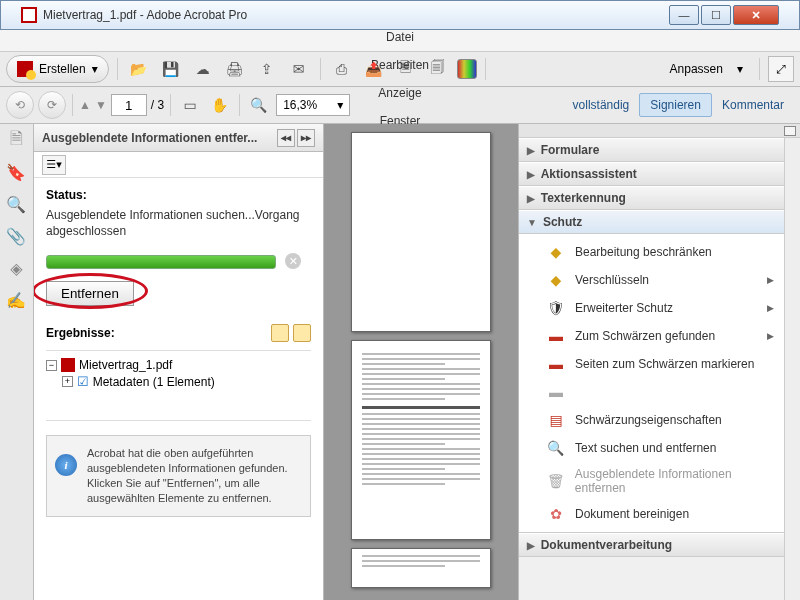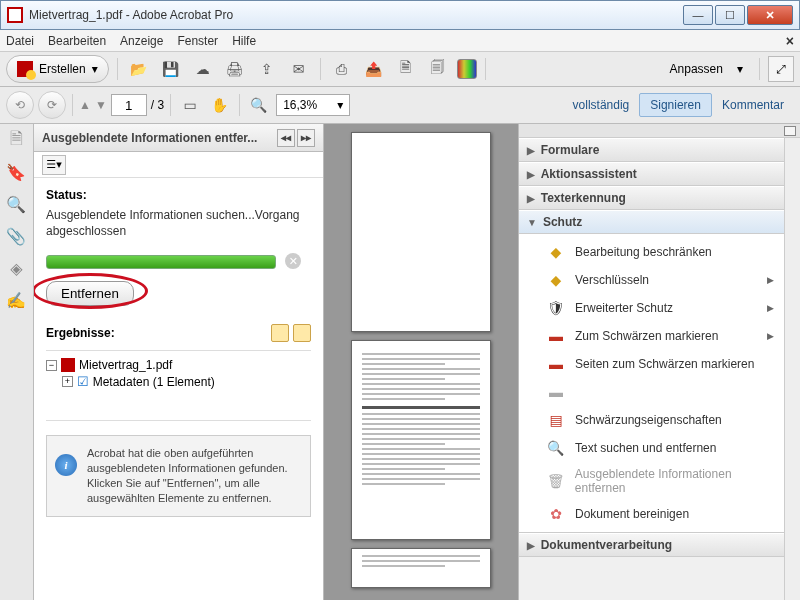--- a/index.html
+++ b/index.html
@@ -1,28 +1,28 @@
 <!DOCTYPE html>
 <html><head>
 <meta charset="utf-8">
 <style>
 * { box-sizing: border-box; margin: 0; padding: 0; font-family: "Segoe UI", Tahoma, sans-serif; }
 body { width: 800px; height: 600px; background: #fff; overflow: hidden; font-size: 12px; }
 
 
-.titlebar { height: 30px; background: linear-gradient(#f7fbff,#dde9f7); border: 1px solid #6d8aa8; display:flex; align-items:center; padding:0 6px; position:relative;}
+.titlebar { height: 30px; background: linear-gradient(#f7fbff,#dde9f7); border: 1px solid #6d8aa8; display:flex; align-items:center; padding:0 20px; position:relative;}
 .titlebar .app-icon { width:16px; height:16px; background:#b00; margin-right:6px; position:relative;}
 .titlebar .app-icon:after{content:"";position:absolute;left:2px;top:2px;width:12px;height:12px;background:#fff;}
 .titlebar .title { flex:1; color:#333; }
 .winbtns { display:flex; }
 .winbtn { width:30px; height:20px; margin-left:2px; border:1px solid #5a7a9c; background:linear-gradient(#eef5fc,#cfe0f2); border-radius:2px; display:flex; align-items:center; justify-content:center; font-size:11px; color:#333;}
 .winbtn.close { width:46px; background:linear-gradient(#e97c6a,#c64022); color:#fff; font-weight:bold;}
 
 
-.menubar { height:22px; background:#f4f4f4; border-bottom:1px solid #ccc; display:flex; align-items:center; padding:0 6px; gap:14px;}
+.menubar { height:22px; background:#f4f4f4; border-bottom:1px solid #ccc; display:flex; align-items:center; padding:0 6px; gap:14px;flex-direction:column;}
 .menubar span { color:#333; }
 .menubar .closex { margin-left:auto; font-size:14px; font-weight:bold;}
 
 
 .toolbar { background:#ebebeb; border-bottom:1px solid #bbb; display:flex; align-items:center; padding:3px 6px; gap:6px;}
 .tb-btn { width:26px; height:26px; border:1px solid transparent; border-radius:3px; display:flex; align-items:center; justify-content:center; font-size:14px; color:#555;}
 .sep{width:1px;height:22px;background:#ccc;margin:0 2px;}
 .erstellen{height:28px;padding:0 10px;border:1px solid #bbb;background:linear-gradient(#fdfdfd,#e4e4e4);border-radius:14px;display:flex;align-items:center;gap:6px;}
 .erstellen .ic{width:16px;height:16px;background:#b00;position:relative;}
 .erstellen .ic:before{content:"";position:absolute;right:-3px;bottom:-3px;width:10px;height:10px;border-radius:50%;background:#ffcc33;}
@@ -49,21 +49,21 @@
 .lp-head .navs{margin-left:auto;display:flex;gap:2px;}
 .lp-head .navs div{width:18px;height:18px;border:1px solid #aaa;background:#f0f0f0;display:flex;align-items:center;justify-content:center;font-size:10px;}
 .lp-toolbar{height:26px;border-bottom:1px solid #ddd;display:flex;align-items:center;padding:0 8px;}
 .lp-toolbar .opt{width:24px;height:20px;border:1px solid #bbb;background:#f5f5f5;display:flex;align-items:center;justify-content:center;font-size:11px;}
 .lp-body{padding:10px 12px;flex:1;overflow:hidden;}
 .status-lbl{font-weight:bold;margin-bottom:6px;}
 .status-txt{color:#333;margin-bottom:14px;line-height:1.3;}
 .progress{height:14px;border:1px solid #7a7;border-radius:3px;background:linear-gradient(#6ad24a,#3aa01a);width:230px;display:inline-block;vertical-align:middle;}
 .progclose{display:inline-block;width:16px;height:16px;border-radius:50%;background:#ccc;color:#fff;text-align:center;line-height:16px;margin-left:6px;font-size:11px;}
 .entfernen-wrap{margin:12px 0 18px 0;position:relative;width:120px;}
-.entfernen{padding:4px 14px;border:1px solid #999;background:linear-gradient(#fdfdfd,#e4e4e4);border-radius:10px;cursor:pointer;}
+.entfernen{padding:4px 14px;border:1px solid #999;background:linear-gradient(#fdfdfd,#e4e4e4);border-radius:0;cursor:pointer;}
 .redcircle{position:absolute;left:-14px;top:-8px;width:116px;height:36px;border:3px solid #cc1020;border-radius:50%;pointer-events:none;}
 .results-head{display:flex;align-items:center;}
 .results-lbl{font-weight:bold;}
 .results-ics{margin-left:auto;display:flex;gap:4px;}
 .results-ics div{width:18px;height:18px;border:1px solid #cca34a;background:#ffe9a8;border-radius:2px;}
 .tree{margin-top:8px;border-top:1px solid #ddd;border-bottom:1px solid #ddd;padding:6px 0 30px 0;}
 .tree-row{display:flex;align-items:center;gap:4px;padding:1px 0;}
 .tree-row .box{width:11px;height:11px;border:1px solid #888;display:flex;align-items:center;justify-content:center;font-size:9px;line-height:1;}
 .tree-row .pdfic{width:14px;height:14px;background:#b00;}
 .tree-row .chk{color:#2277cc;font-size:13px;}
@@ -306,21 +306,21 @@
               <span>Verschlüsseln</span>
               <span class="tri">▶</span>
             </div>
           <div class="tool-row">
               <span class="tic">🛡</span>
               <span>Erweiterter Schutz</span>
               <span class="tri">▶</span>
             </div>
           <div class="tool-row">
               <span class="tic ic-red">▬</span>
-              <span>Zum Schwärzen markieren</span>
+              <span>Zum Schwärzen gefunden</span>
               <span class="tri">▶</span>
             </div>
           <div class="tool-row">
               <span class="tic ic-red">▬</span>
               <span>Seiten zum Schwärzen markieren</span>
             </div>
           <div class="tool-row disabled">
               <span class="tic ic-grey">▬</span>
             </div>
           <div class="tool-row">

